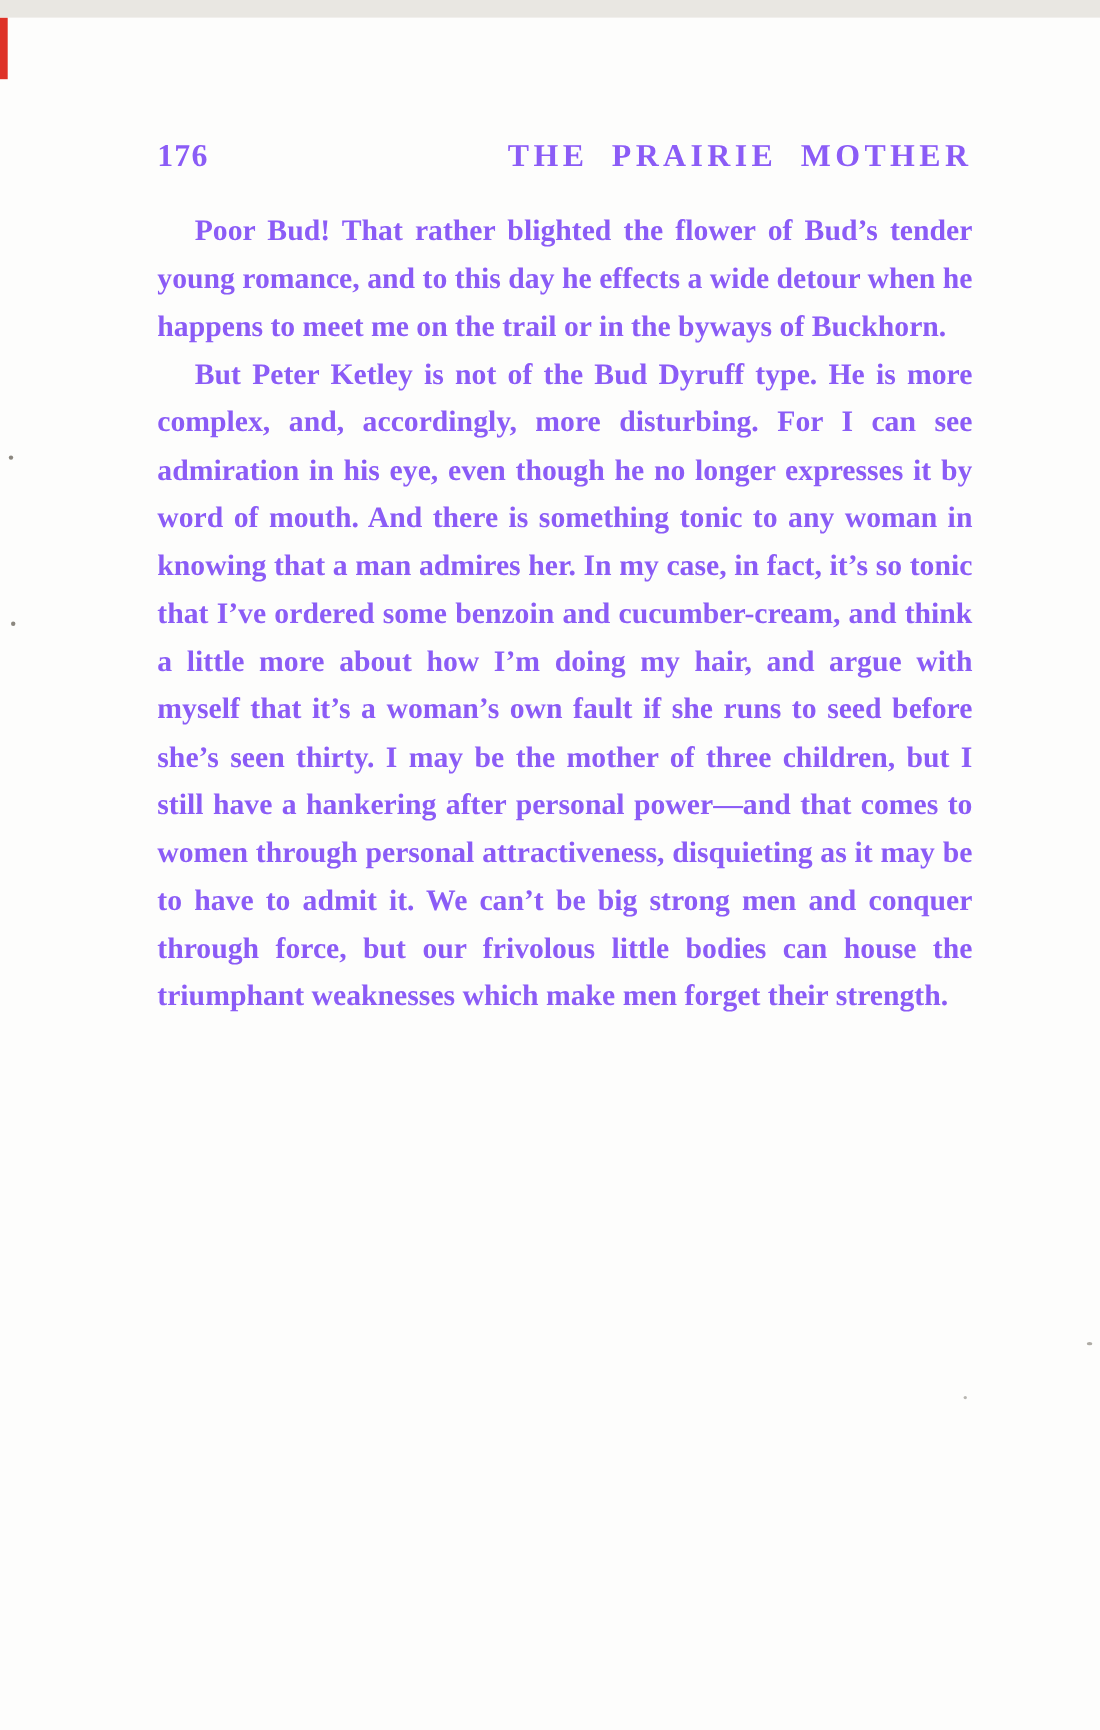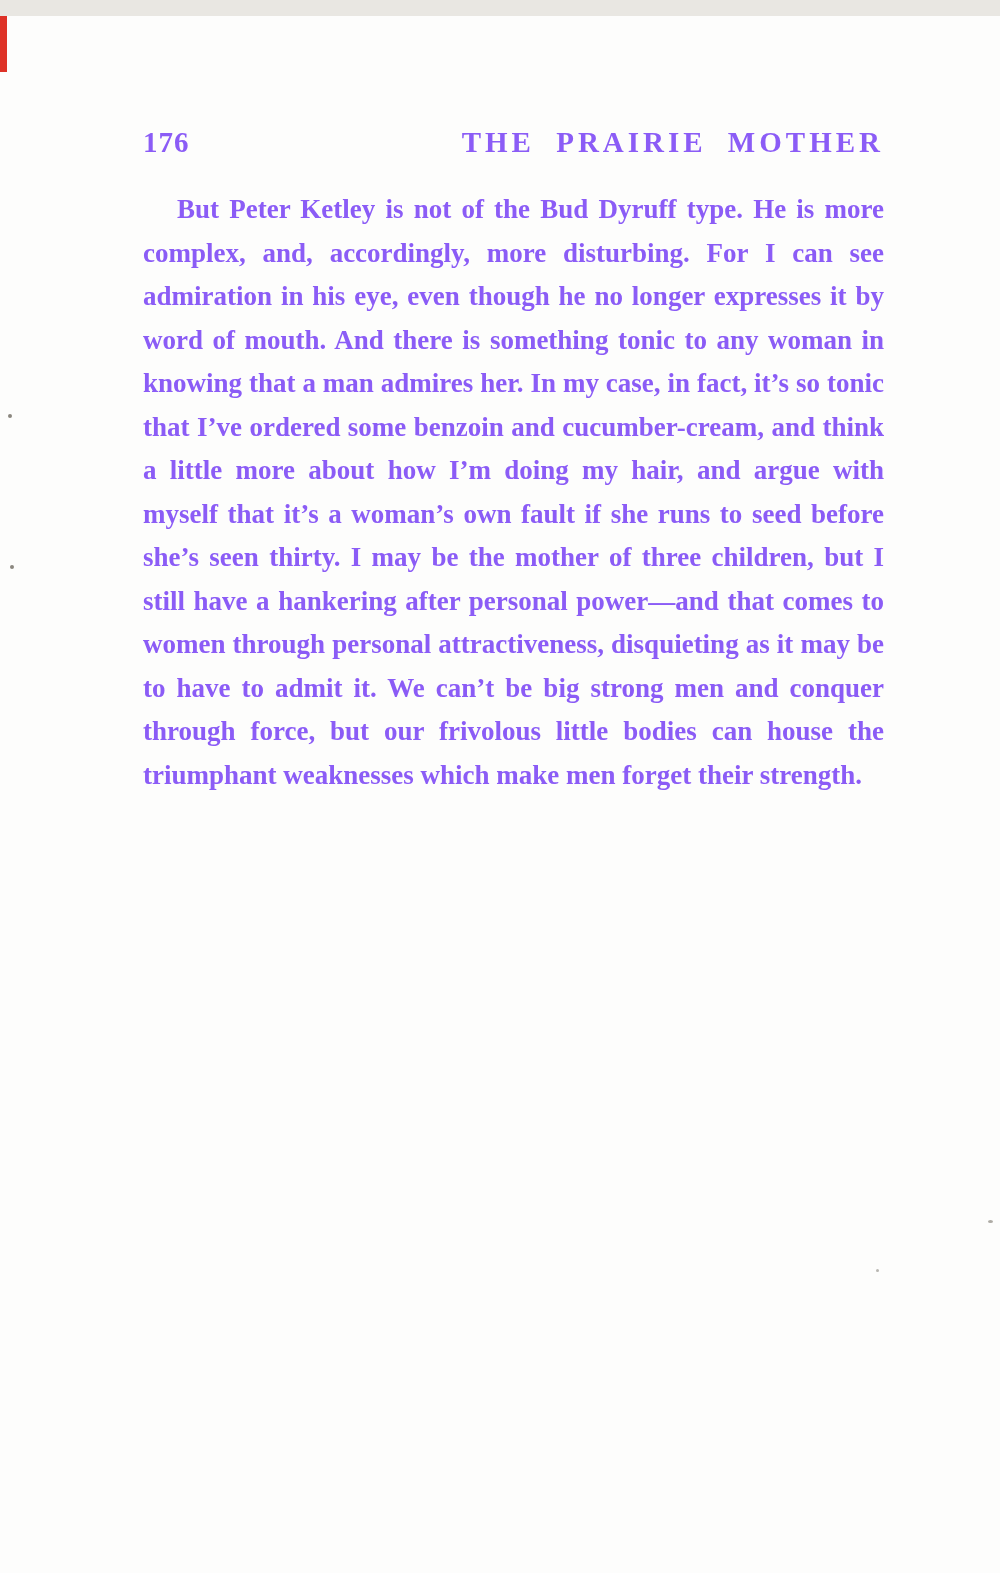--- a/index.html
+++ b/index.html
@@ -84,20 +84,21 @@
 <div class="page">
 
   <div class="scan-edge-red"></div>
 
   <header class="running-head">
     <span class="page-num">176</span>
     <span class="running-title">THE PRAIRIE MOTHER</span>
   </header>
 
   <main class="text-block">
+    <p>Poor Bud! That rather blighted the flower of Bud’s tender young romance, and to this day he effects a wide detour when he happens to meet me on the trail or in the byways of Buckhorn.</p>
     <p>But Peter Ketley is not of the Bud Dyruff type. He is more complex, and, accordingly, more disturbing. For I can see admiration in his eye, even though he no longer expresses it by word of mouth. And there is something tonic to any woman in knowing that a man admires her. In my case, in fact, it’s so tonic that I’ve ordered some benzoin and cucumber-cream, and think a little more about how I’m doing my hair, and argue with myself that it’s a woman’s own fault if she runs to seed before she’s seen thirty. I may be the mother of three children, but I still have a hankering after personal power—and that comes to women through personal attractiveness, disquieting as it may be to have to admit it. We can’t be big strong men and conquer through force, but our frivolous little bodies can house the triumphant weaknesses which make men forget their strength.</p>
   </main>
 
   <div class="speck speck-1"></div>
   <div class="speck speck-2"></div>
   <div class="speck speck-3"></div>
   <div class="speck speck-4"></div>
 
   <div class="scan-bottom-line"></div>
 

